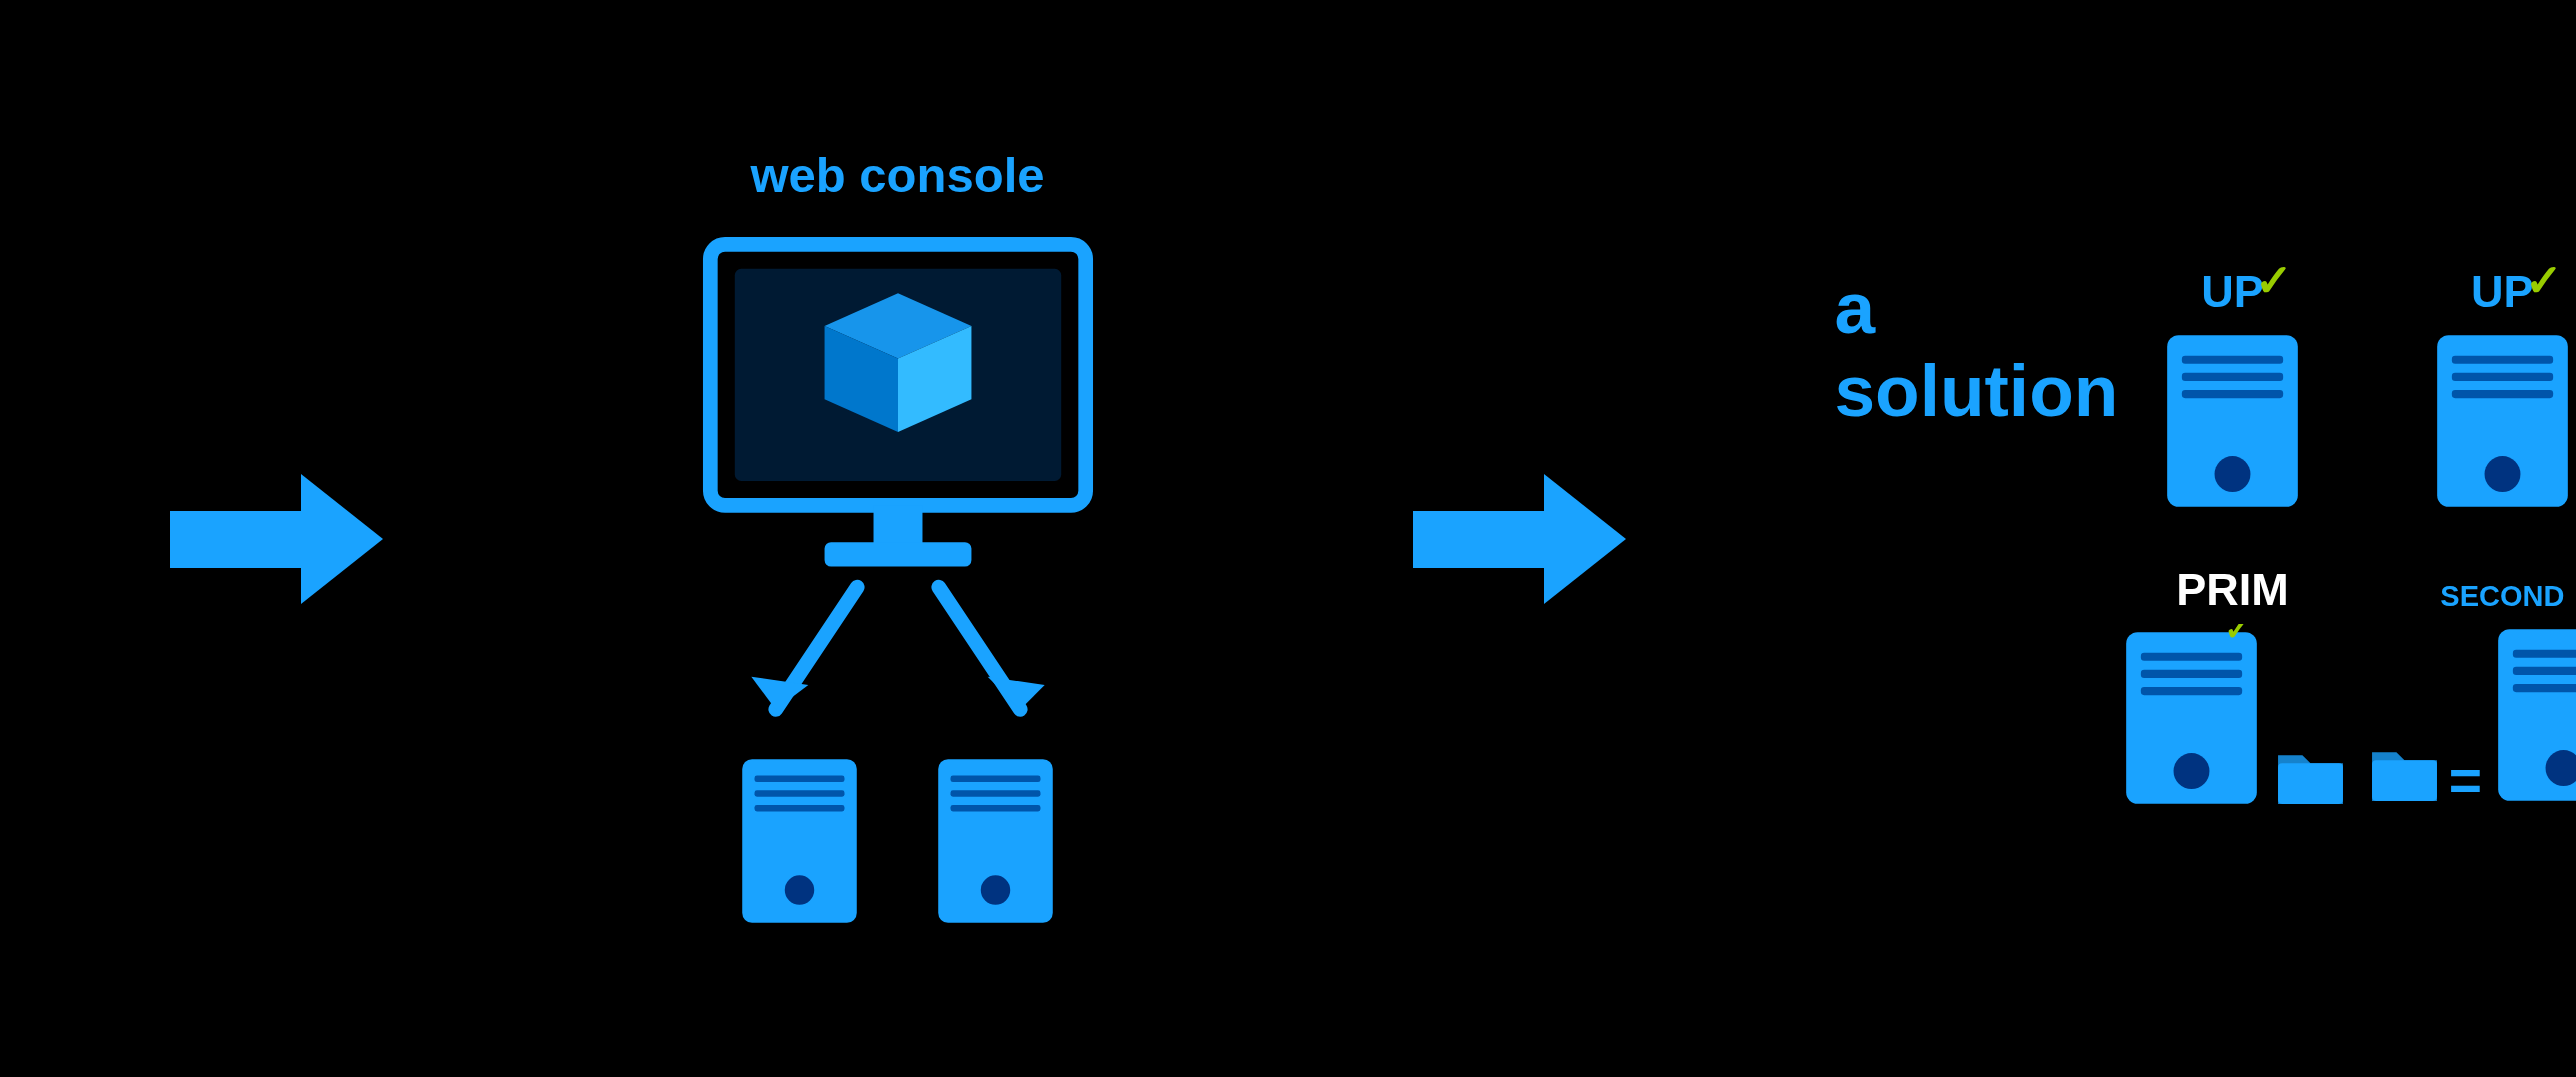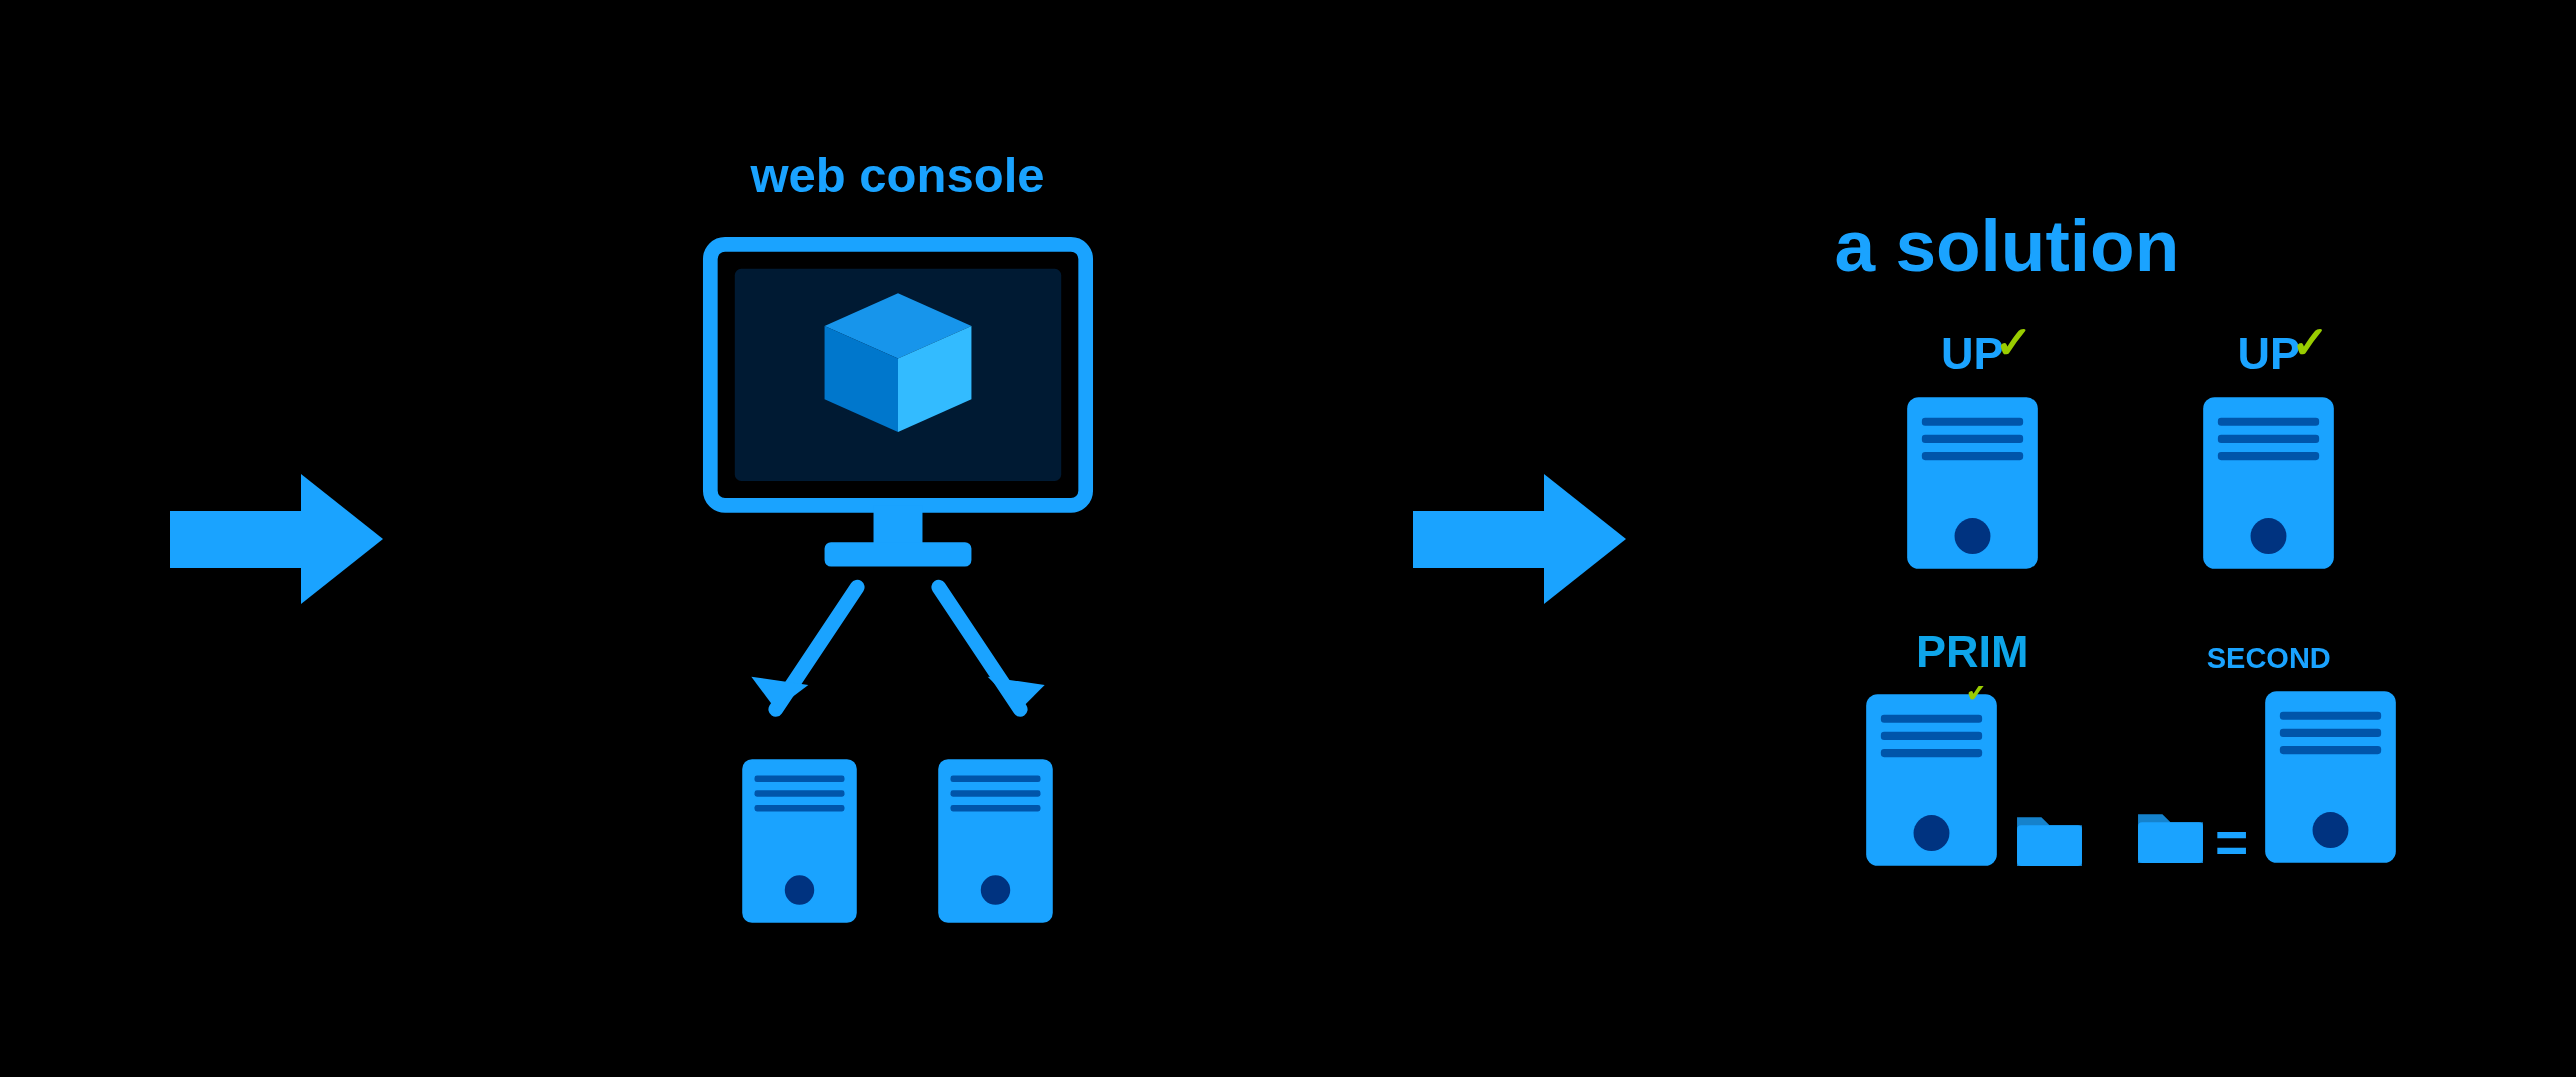--- a/index.html
+++ b/index.html
@@ -154,21 +154,21 @@
     .servers-bottom {
       display: flex;
       gap: 65px;
       justify-content: center;
       margin-top: 8.2px;
     }
 
     
     .section-solution {
       display: flex;
-      flex-direction: column;
+      flex-direction: row;
       align-items: flex-start;
       width: 572px;
     }
 
     .solution-title {
       font-size: 73px;
       font-weight: bold;
       color: #1aa3ff;
       margin-bottom: 41px;
     }
@@ -285,21 +285,21 @@
         <svg width="147" height="188" viewBox="0 0 180 230" xmlns="http://www.w3.org/2000/svg">
           <rect x="10" y="10" width="160" height="210" rx="14" fill="#1aa3ff"></rect>
           <rect x="28" y="35" width="124" height="10" rx="4" fill="#0055aa"></rect>
           <rect x="28" y="56" width="124" height="10" rx="4" fill="#0055aa"></rect>
           <rect x="28" y="77" width="124" height="10" rx="4" fill="#0055aa"></rect>
           <circle cx="90" cy="180" r="22" fill="#003380"></circle>
         </svg>
       </div>
 
       <div class="solution-server-item">
-        <span style="font-size:45px; font-weight:bold; color:#0ea5e9;">PRIM</span>
+        <span style="font-size:45px; font-weight:bold; color:#ffffff;">PRIM</span>
         <div style="position:relative; display:flex; align-items:flex-end; gap:8.2px;">
           <svg width="147" height="188" viewBox="0 0 180 230" xmlns="http://www.w3.org/2000/svg">
             <rect x="10" y="10" width="160" height="210" rx="14" fill="#1aa3ff"></rect>
             <rect x="28" y="35" width="124" height="10" rx="4" fill="#0055aa"></rect>
             <rect x="28" y="56" width="124" height="10" rx="4" fill="#0055aa"></rect>
             <rect x="28" y="77" width="124" height="10" rx="4" fill="#0055aa"></rect>
             <circle cx="90" cy="180" r="22" fill="#003380"></circle>
 
             <text x="130" y="20" fill="#99cc00" font-size="40" font-weight="bold">✓</text>
           </svg>

